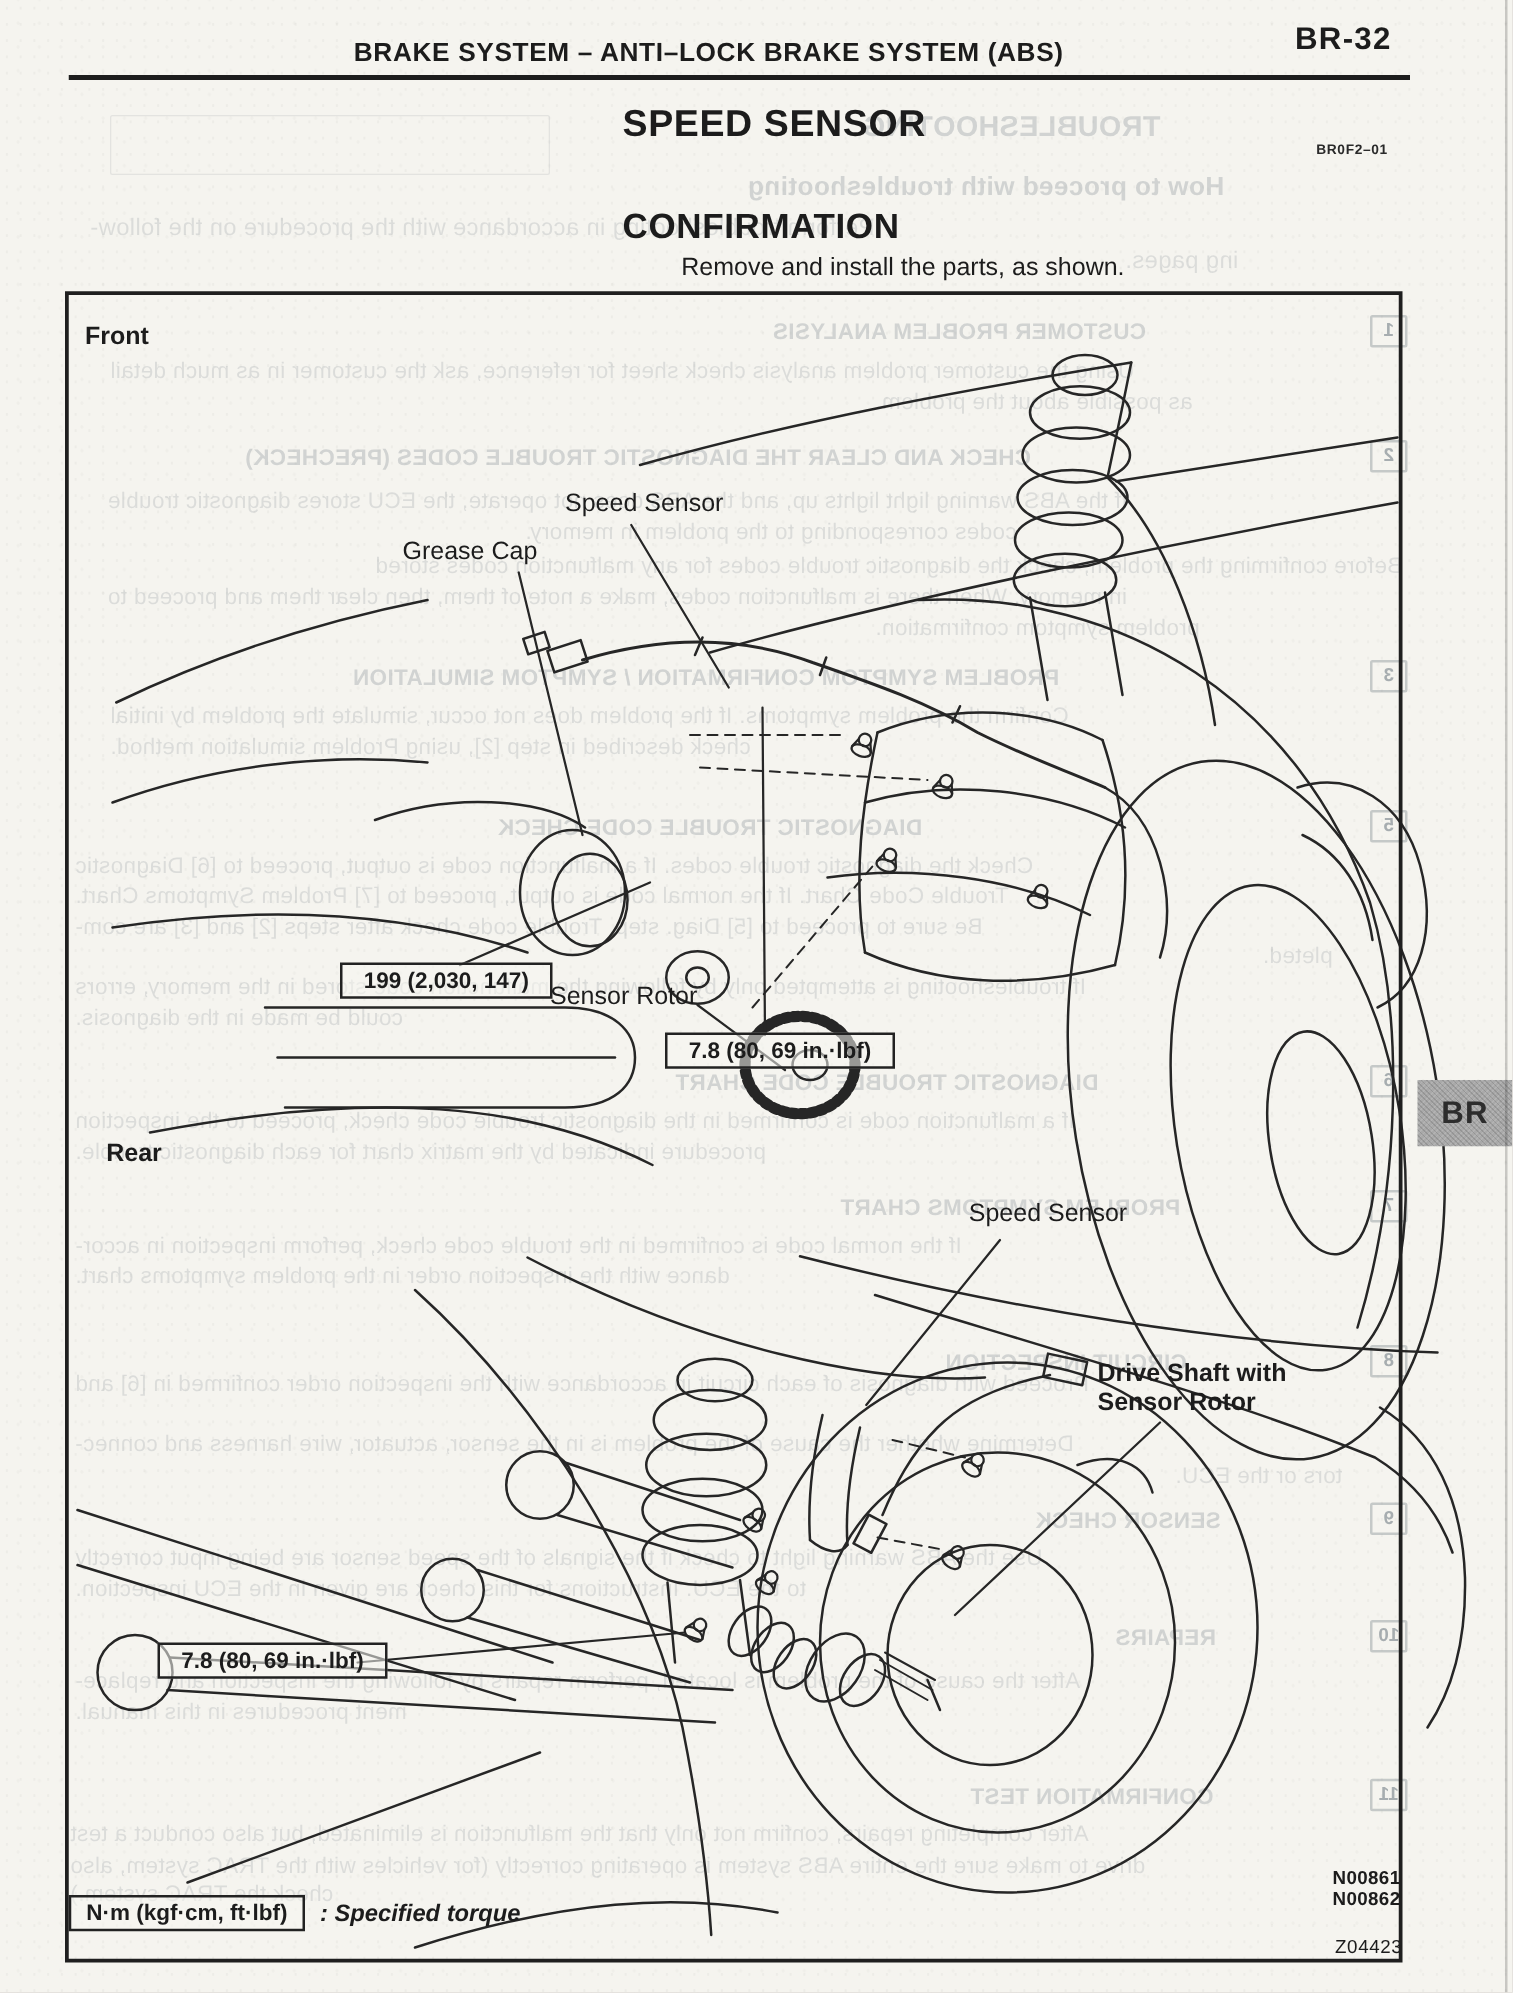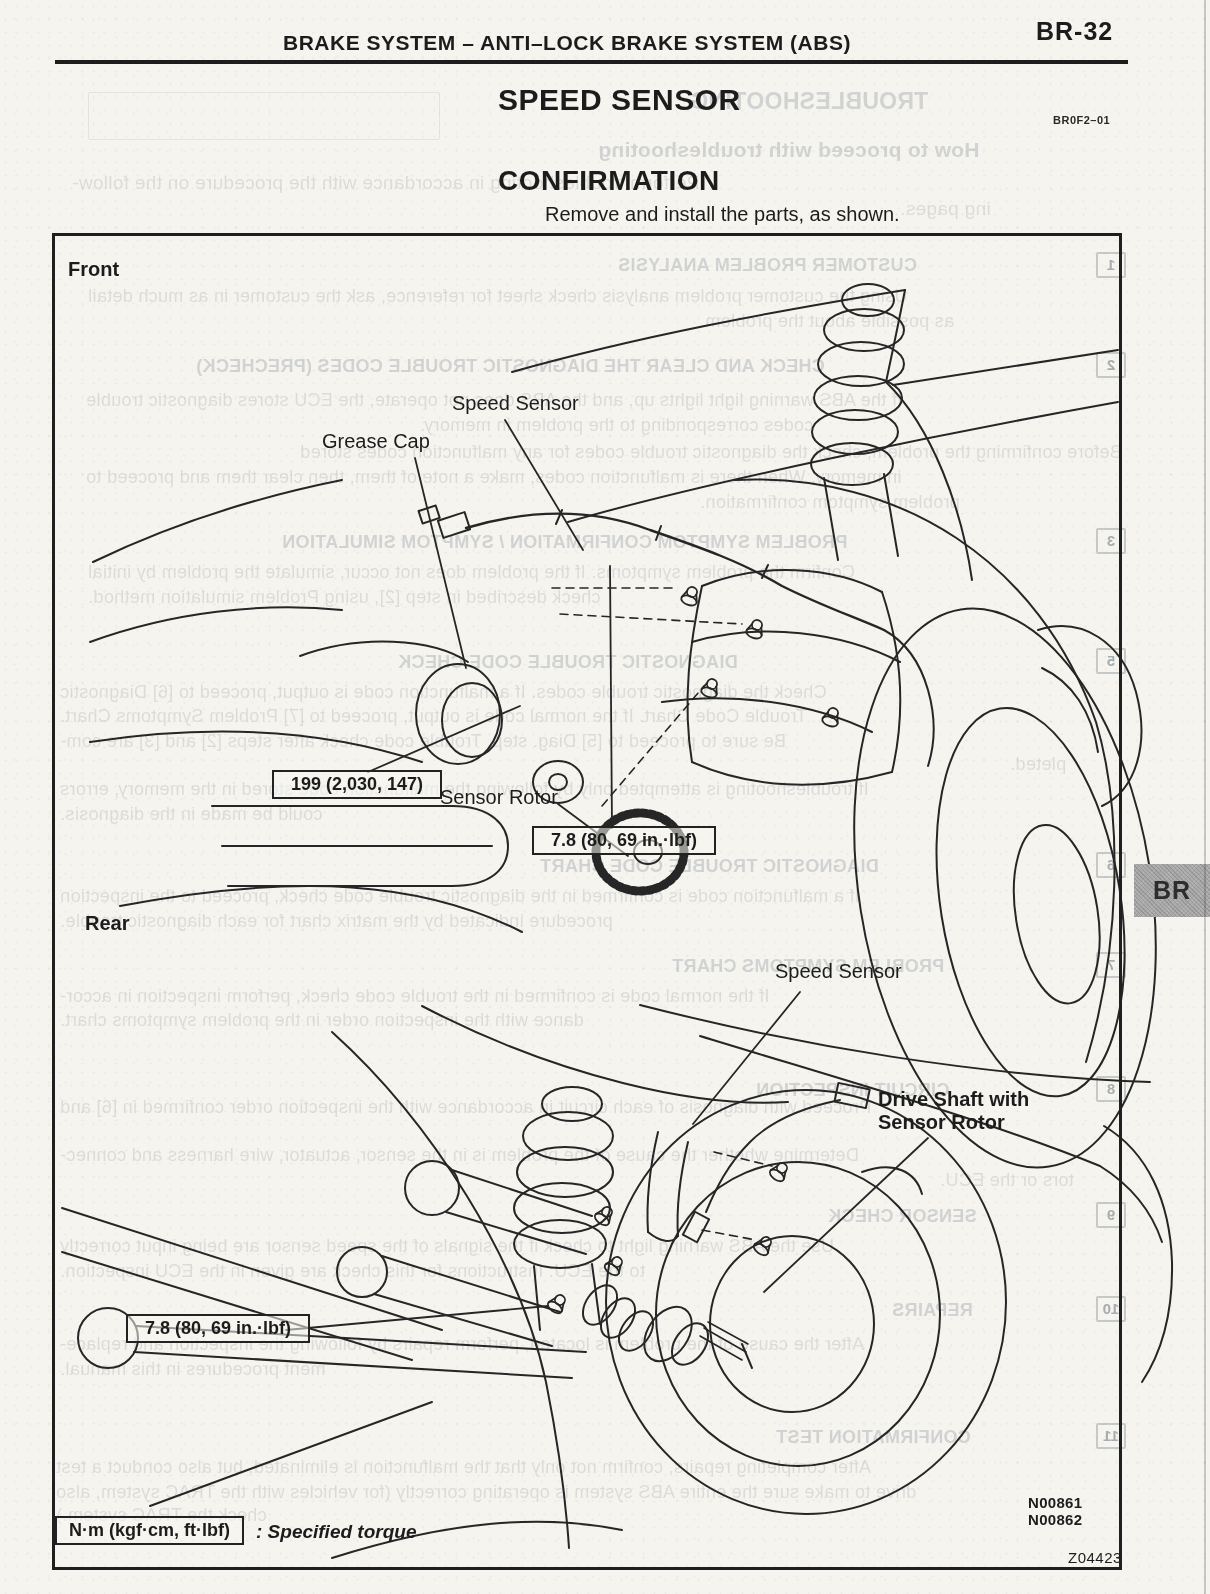--- a/index.html
+++ b/index.html
@@ -47,21 +47,21 @@
   .part-label-b{font-weight:600;}
   .torque-box{
     border:2px solid #222;padding:2px 17px;font-size:18px;font-weight:700;
     white-space:nowrap;background:rgba(246,245,240,.55);
   }
   .legend-box{
     border:2px solid #222;padding:2px 12px;font-size:18px;font-weight:700;white-space:nowrap;
     background:rgba(246,245,240,.55);
   }
   .legend-meaning{font-size:19px;font-weight:600;white-space:nowrap;}
-  .photo-codes{font-size:15px;font-weight:700;line-height:17px;letter-spacing:.3px;}
+  .photo-codes{font-size:15px;font-weight:700;line-height:17px;letter-spacing:.3px;margin-left:38px;}
   .figure-code{font-size:15px;letter-spacing:.5px;}
   .br-tab{
     width:76px;height:53px;background:#a9a9a9;
     background-image:repeating-linear-gradient(45deg,rgba(0,0,0,.12) 0 1px,transparent 1px 3px),
                      repeating-linear-gradient(-45deg,rgba(255,255,255,.12) 0 1px,transparent 1px 3px);
     display:flex;align-items:center;justify-content:center;
     font-size:25px;font-weight:700;color:#2d2d2d;letter-spacing:1px;z-index:5;
   }
   .page-edge{width:2px;background:rgba(40,40,40,.22);z-index:5;}
   svg{position:absolute;inset:0;z-index:2;pointer-events:none;}

